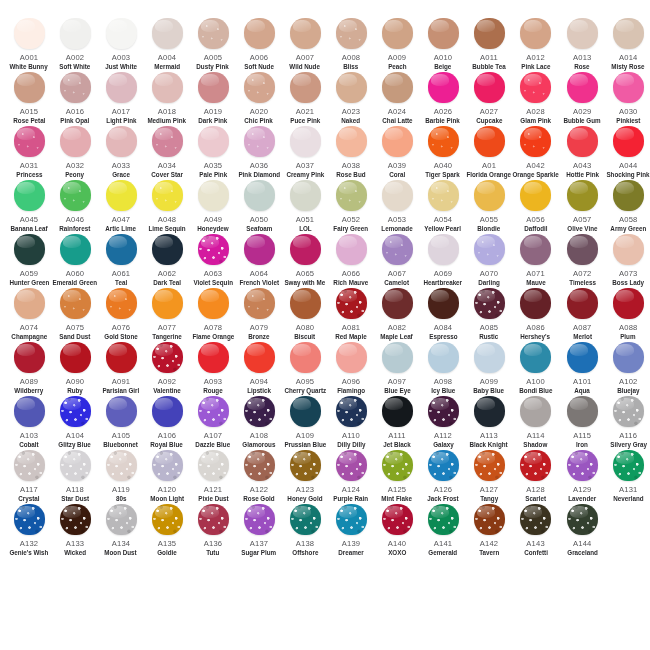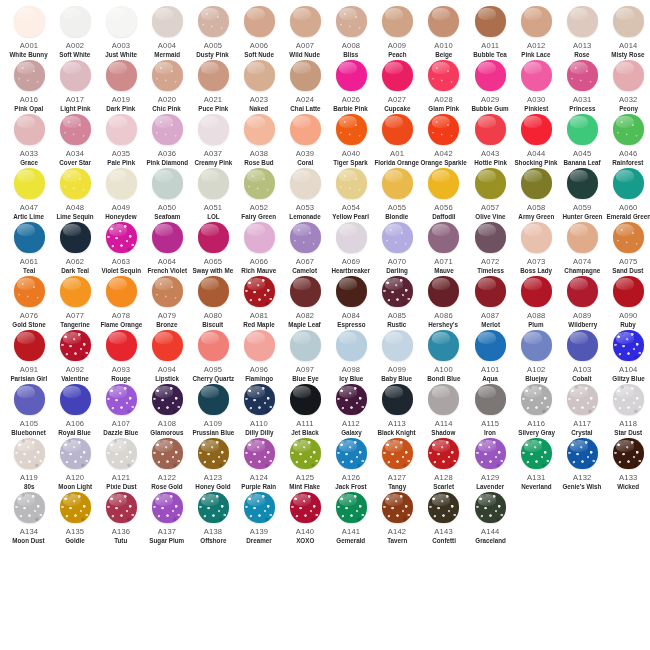--- a/index.html
+++ b/index.html
@@ -3,21 +3,21 @@
 <meta charset="utf-8">
 <style>
   html,body{margin:0;padding:0;}
   body{
     width:650px;height:650px;overflow:hidden;background:#ffffff;
     font-family:"Liberation Sans","DejaVu Sans",sans-serif;
     -webkit-font-smoothing:antialiased;
   }
   #chart{
     width:650px;height:650px;box-sizing:border-box;
-    padding:6px 6px 0 6px;
+    padding:18px 6px 0 6px;
   }
   .grid{
     display:grid;
     grid-template-columns:repeat(14,1fr);
     column-gap:0px;
     row-gap:0px;
   }
   .cell{
     height:54px;
     display:flex;flex-direction:column;align-items:center;
@@ -181,31 +181,45 @@
       </div>
       <div class="cell">
         <div class="swatch-wrap">
           <div class="swatch" style="background: rgb(216, 195, 178);"></div>
         </div>
         <div class="code">A014</div>
         <div class="name">Misty Rose</div>
       </div>
       <div class="cell">
         <div class="swatch-wrap">
+          <div class="swatch" style="background: rgb(204, 157, 134);"></div>
+        </div>
+        <div class="code">A015</div>
+        <div class="name">Rose Petal</div>
+      </div>
+      <div class="cell">
+        <div class="swatch-wrap">
           <div class="swatch shimmer" style="background: rgb(201, 160, 160);"></div>
         </div>
         <div class="code">A016</div>
         <div class="name">Pink Opal</div>
       </div>
       <div class="cell">
         <div class="swatch-wrap">
           <div class="swatch" style="background: rgb(221, 185, 192);"></div>
         </div>
         <div class="code">A017</div>
         <div class="name">Light Pink</div>
+      </div>
+      <div class="cell">
+        <div class="swatch-wrap">
+          <div class="swatch" style="background: rgb(224, 188, 184);"></div>
+        </div>
+        <div class="code">A018</div>
+        <div class="name">Medium Pink</div>
       </div>
       <div class="cell">
         <div class="swatch-wrap">
           <div class="swatch" style="background: rgb(207, 138, 140);"></div>
         </div>
         <div class="code">A019</div>
         <div class="name">Dark Pink</div>
       </div>
       <div class="cell">
         <div class="swatch-wrap">

